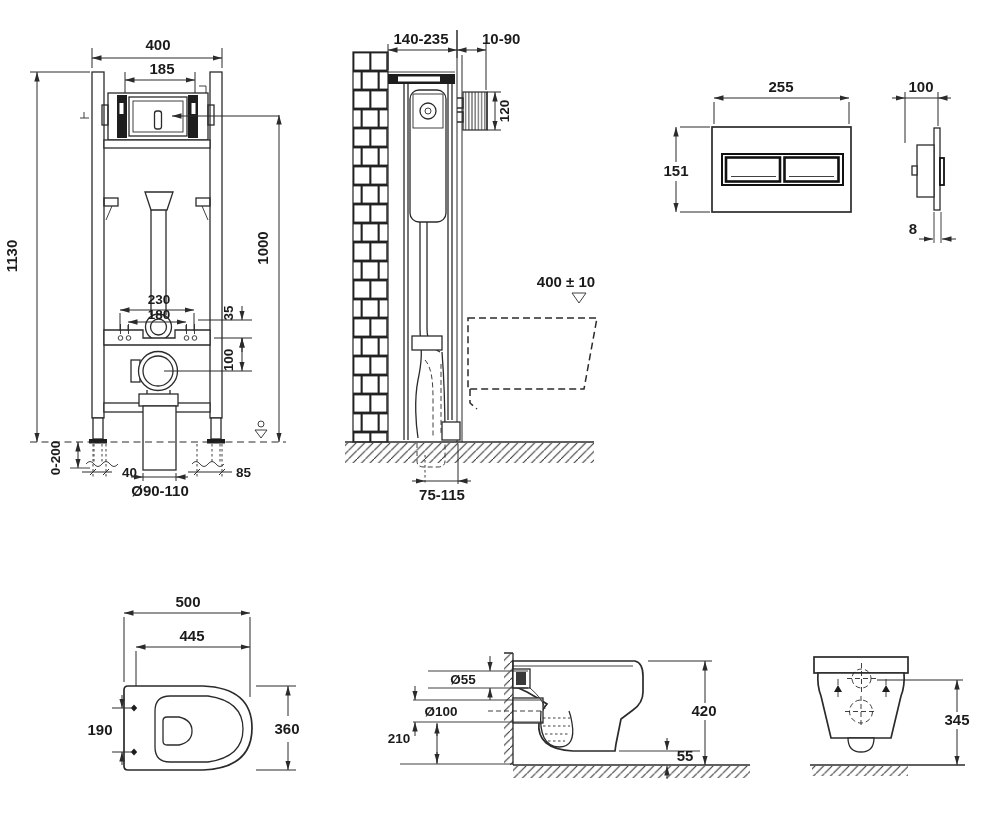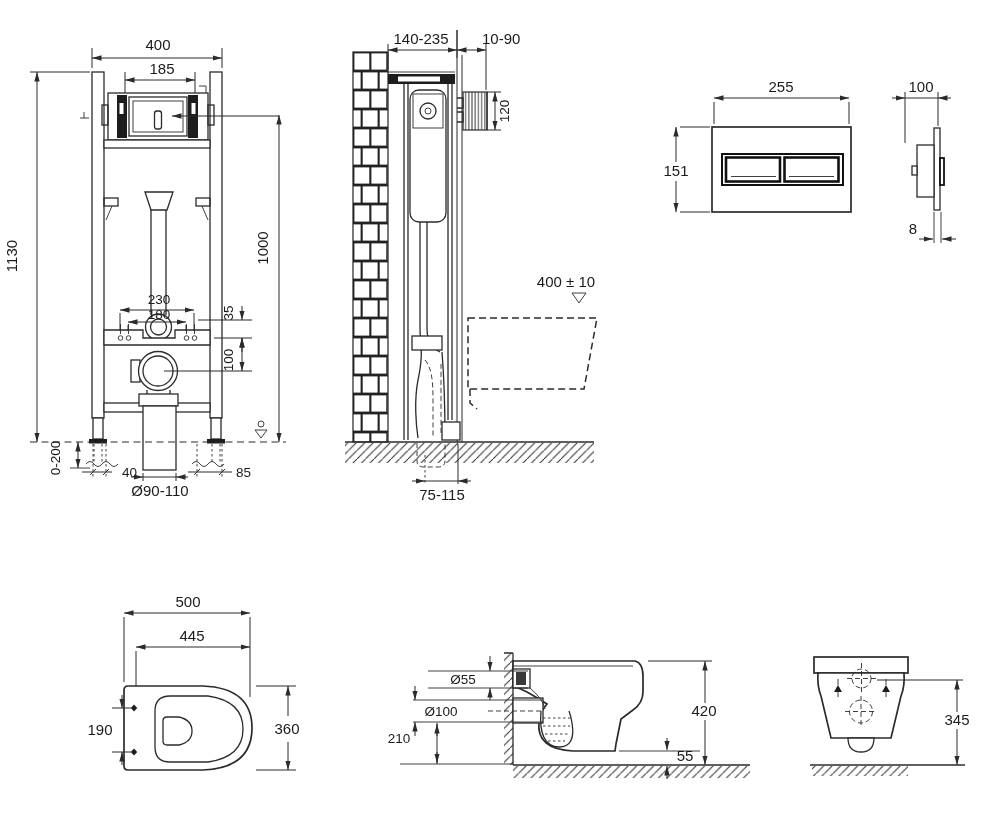--- a/index.html
+++ b/index.html
@@ -1,16 +1,16 @@
 <!DOCTYPE html>
 <html><head>
 <meta charset="utf-8">
 <style>
   html,body{margin:0;padding:0;background:#fff;}
-  #canvas{width:1000px;height:814px;position:relative;background:#fff;font-family:"Liberation Sans",sans-serif;}
+  #canvas{width:1000px;height:814px;position:relative;background:#fff;font-family:"Liberation Sans",sans-serif;font-weight:bold;}
   svg{display:block;}
   svg text{font-family:"Liberation Sans",sans-serif;font-size:15px;fill:#1b1b1b;}
   .s14{font-size:13.5px;}
   .ln{stroke:#2b2b2b;stroke-width:1.3;fill:none;}
   .lnf{stroke:#2b2b2b;stroke-width:1.3;fill:#fff;}
   .lnb{stroke:#2b2b2b;stroke-width:1.7;fill:#fff;}
   .thin{stroke:#2b2b2b;stroke-width:0.9;fill:none;}
   .dim{stroke:#2b2b2b;stroke-width:1;fill:none;}
   .blk{fill:#1d1d1d;stroke:none;}
   .d1{stroke-dasharray:7 4.5;}

